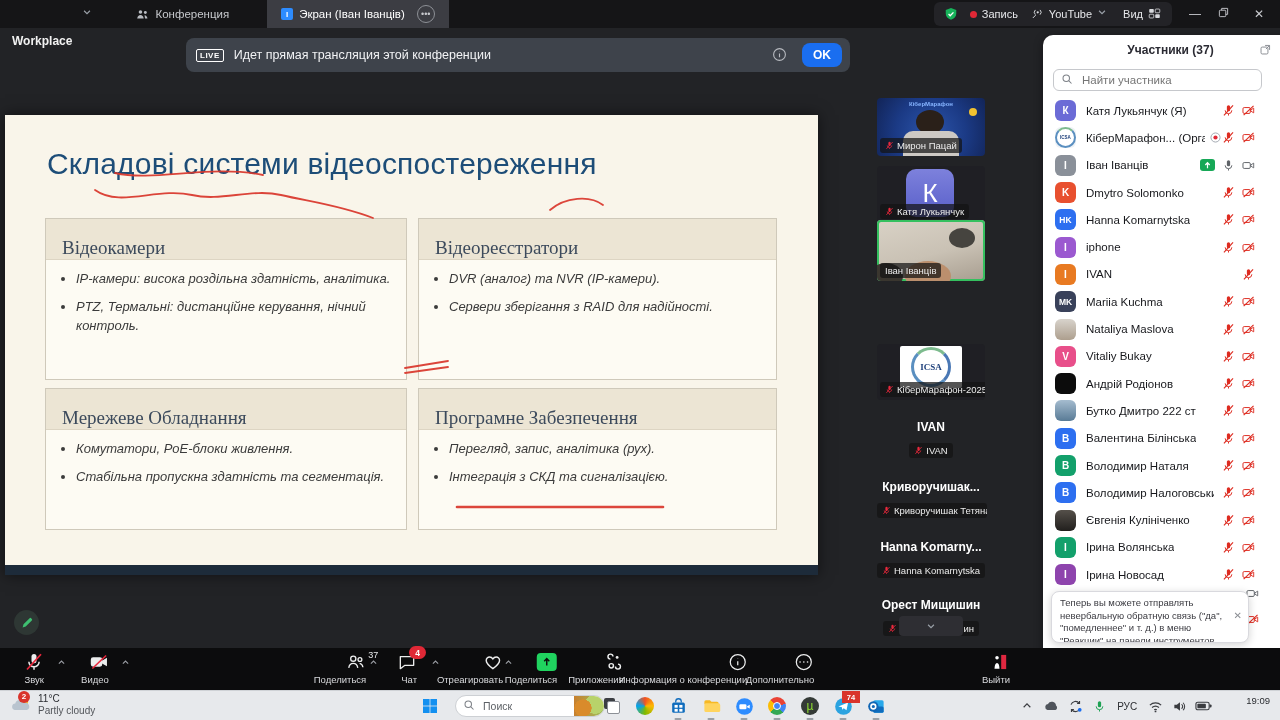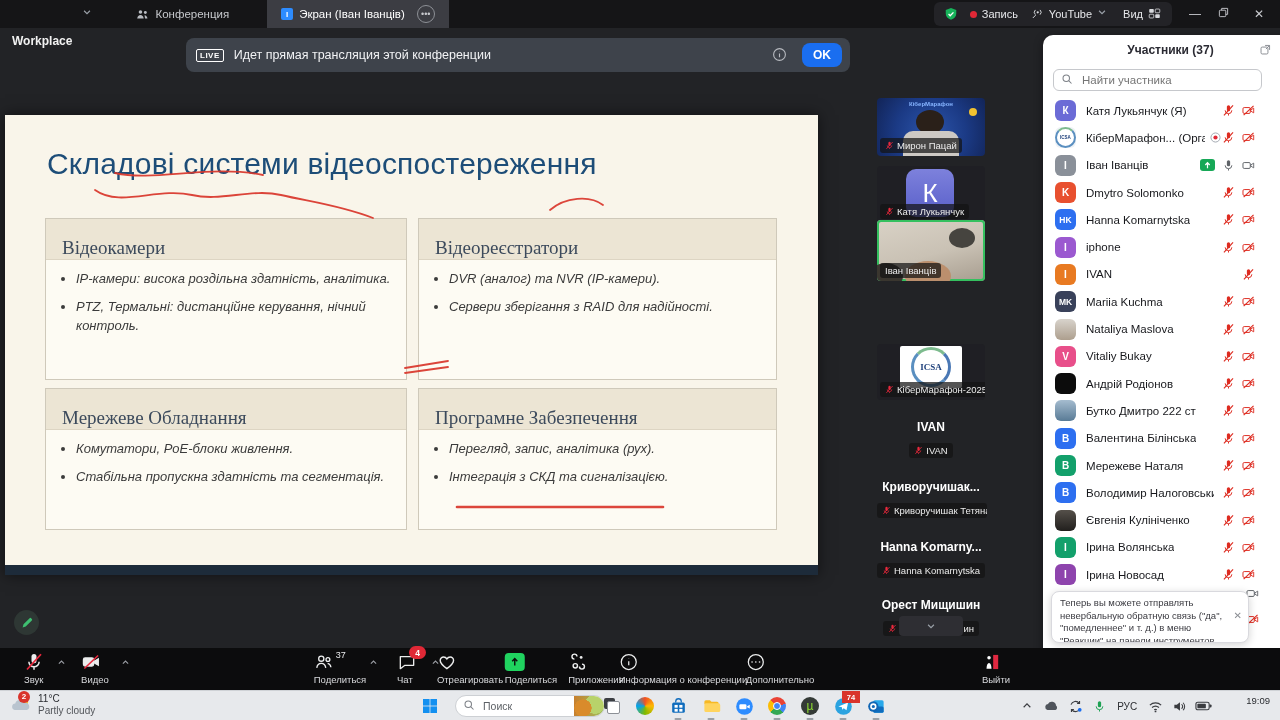--- a/index.html
+++ b/index.html
@@ -97,21 +97,21 @@
   .peek-icon{position:absolute;width:13px;height:13px;display:inline-flex;}
   #ptooltip{position:absolute;left:8px;top:556px;width:196px;height:50px;background:#fff;border:1px solid #d9d9de;border-radius:8px;
             box-shadow:0 2px 8px rgba(0,0,0,.18);z-index:5;overflow:hidden;}
   #ptooltip .tx{font-size:9.5px;line-height:12.5px;color:#3a3a40;padding:5px 22px 0 8px;}
   #ptooltip .closex{position:absolute;right:6px;top:18px;color:#8a8d93;font-size:10px;cursor:pointer;}
   #panel-foot{position:absolute;left:0;top:617px;width:229px;display:flex;justify-content:center;gap:14px;}
   .pf-btn{height:20px;border:1px solid #97999e;border-radius:11px;background:#fff;color:#2f3136;font-size:11px;padding:0 10px;
           display:flex;align-items:center;cursor:pointer;font-family:inherit;}
   
   #ztoolbar{position:absolute;left:0;top:648px;width:1280px;height:42px;background:#0c0c0d;z-index:28;}
-  .tb-item{position:absolute;top:4px;transform:translateX(-50%);display:flex;flex-direction:column;align-items:flex-start;gap:2px;color:#e9eaec;cursor:pointer;}
+  .tb-item{position:absolute;top:4px;transform:translateX(-50%);display:flex;flex-direction:column;align-items:flex-end;gap:2px;color:#e9eaec;cursor:pointer;}
   .tb-item .ic{width:20px;height:20px;display:flex;align-items:center;justify-content:center;position:relative;}
   .tb-item .lb{font-size:9.5px;white-space:nowrap;color:#dadbde;}
   .tb-chev{position:absolute;top:10px;width:9px;height:9px;display:flex;color:#9a9da3;cursor:pointer;}
   .tb-count{position:absolute;left:22px;top:-2px;font-size:9px;color:#e9eaec;}
   .tb-badge{position:absolute;left:12px;top:-6px;min-width:13px;height:13px;border-radius:7px;background:#e02836;color:#fff;font-size:8.5px;
             display:flex;align-items:center;justify-content:center;padding:0 2px;font-weight:bold;}
   .share-sq{width:22px;height:18px;border-radius:4px;background:#20d35f;display:flex;align-items:center;justify-content:center;}
   
   #taskbar{position:absolute;left:0;top:690px;width:1280px;height:30px;background:#e7e9ec;border-top:1px solid #cfd2d6;z-index:40;}
   #weather{position:absolute;left:10px;top:2px;display:flex;align-items:center;gap:6px;cursor:pointer;}
@@ -674,21 +674,21 @@
               <svg viewBox="0 0 16 16" width="100%" height="100%">
                 <rect x="1.2" y="4.4" width="9" height="7.2" rx="1.5" fill="none" stroke="#dd2b20" stroke-width="1.2"></rect>
                 <path d="M10.8 7.3 14.4 5.1v5.8l-3.6-2.2z" fill="none" stroke="#dd2b20" stroke-width="1.1"></path>
                 <line x1="2" y1="13.8" x2="14.2" y2="2.2" stroke="#dd2b20" stroke-width="1.4"></line>
               </svg>
             </span>
           </span>
         </div>
         <div class="prow">
           <span class="pav" style="background: rgb(19, 160, 107);">В</span>
-          <span class="pname">Мережеве Наталя</span>
+          <span class="pname">Володимир Наталя</span>
           <span class="p-icons">
             <span class="pi">
               <svg viewBox="0 0 16 16" width="100%" height="100%">
                 <rect x="6" y="1.5" width="4" height="7.5" rx="2" fill="#dd2b20"></rect>
                 <path d="M3.9 7.8a4.1 4.1 0 0 0 8.2 0M8 12v2.2" fill="none" stroke="#dd2b20" stroke-width="1.2"></path>
                 <line x1="2.4" y1="14" x2="13.6" y2="1.8" stroke="#dd2b20" stroke-width="1.4"></line>
               </svg>
             </span>
             <span class="pi">
               <svg viewBox="0 0 16 16" width="100%" height="100%">

